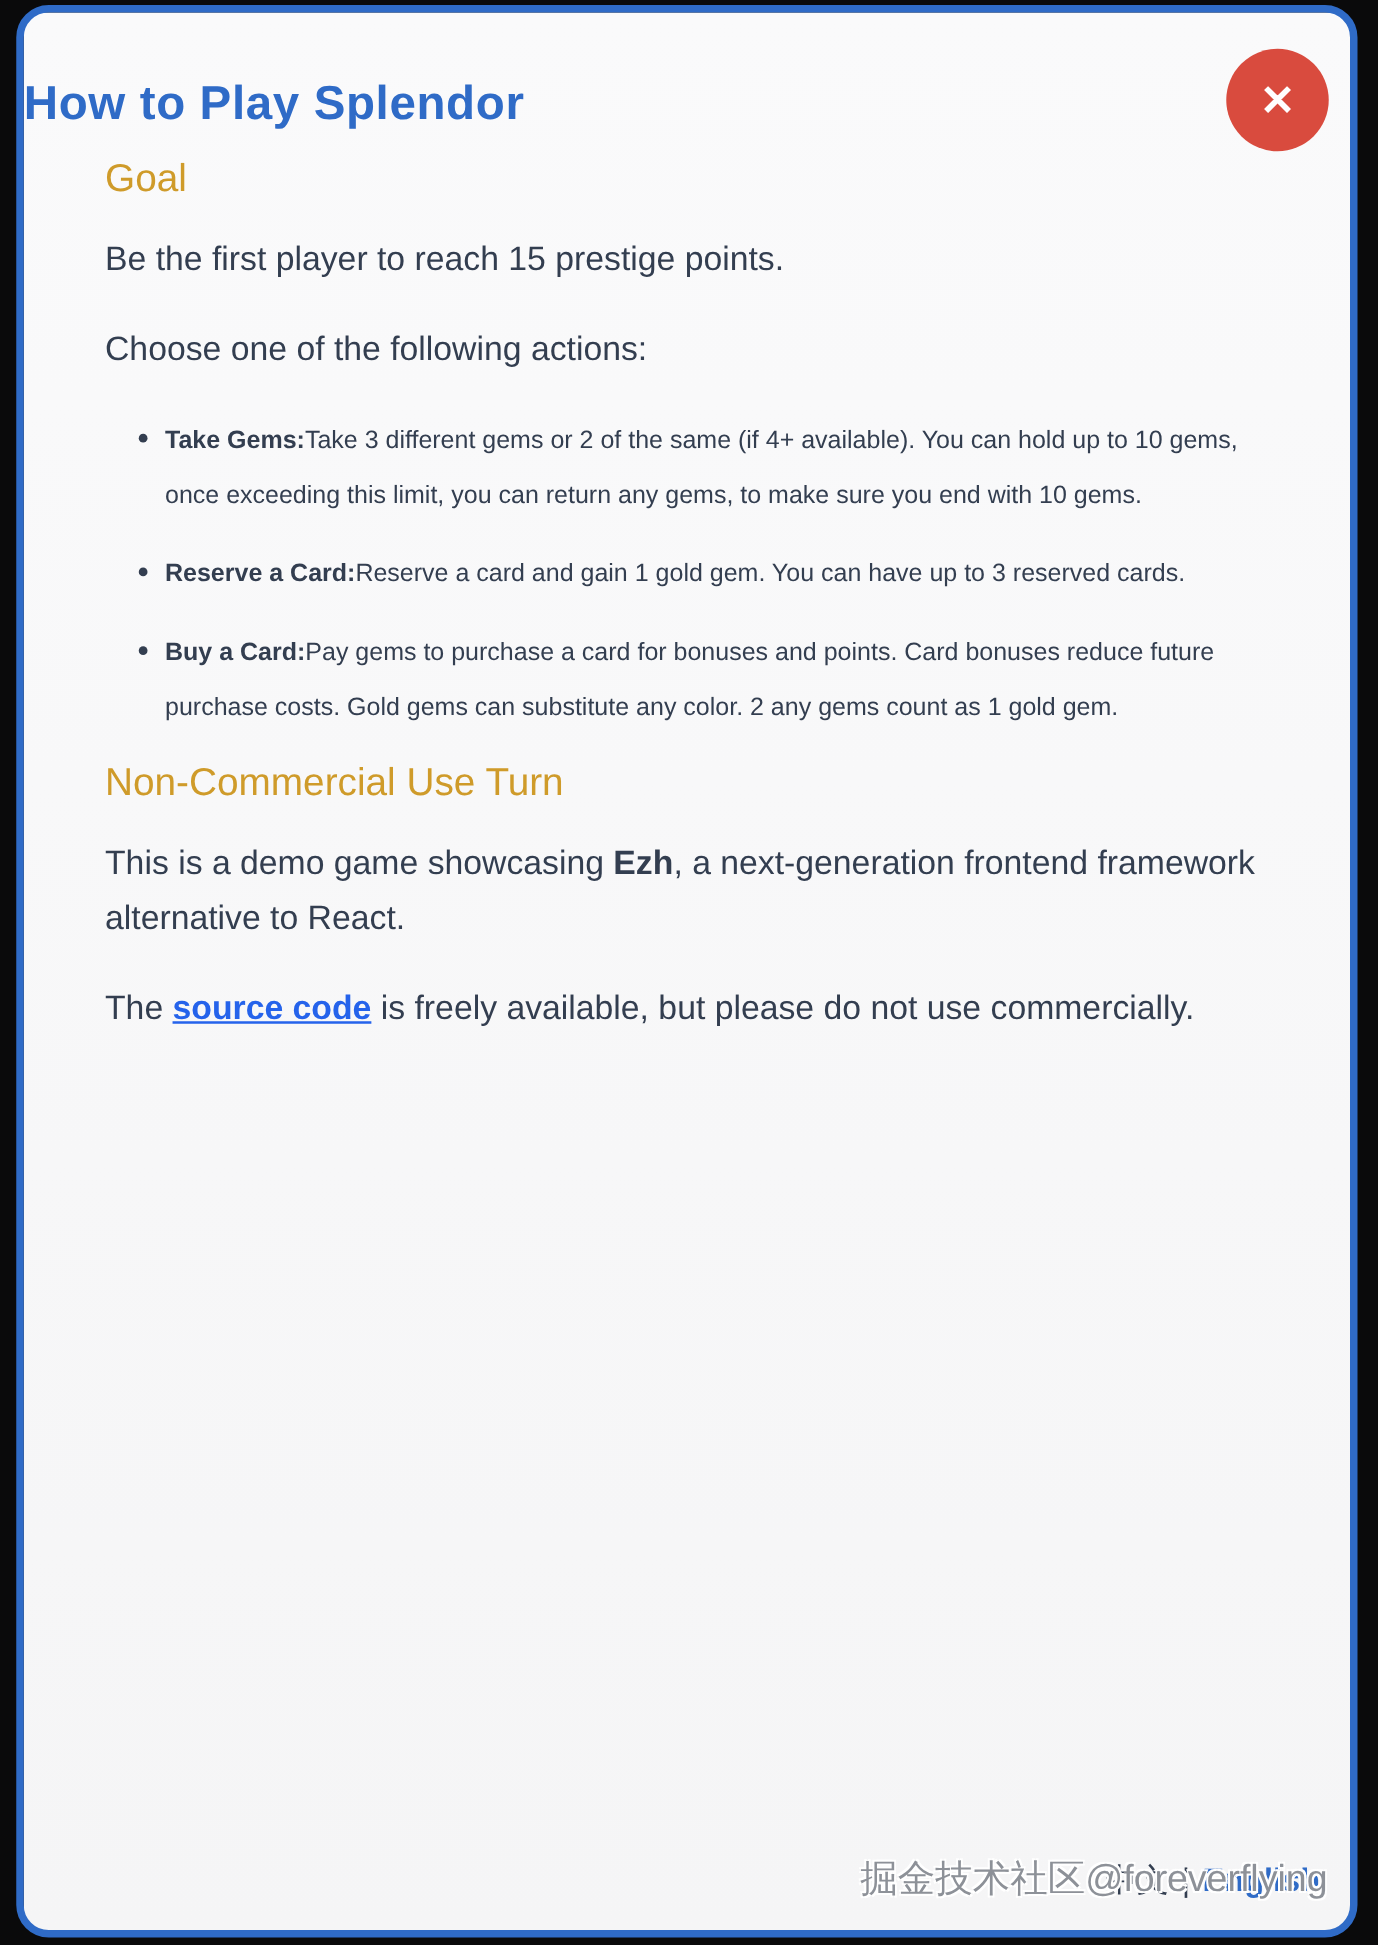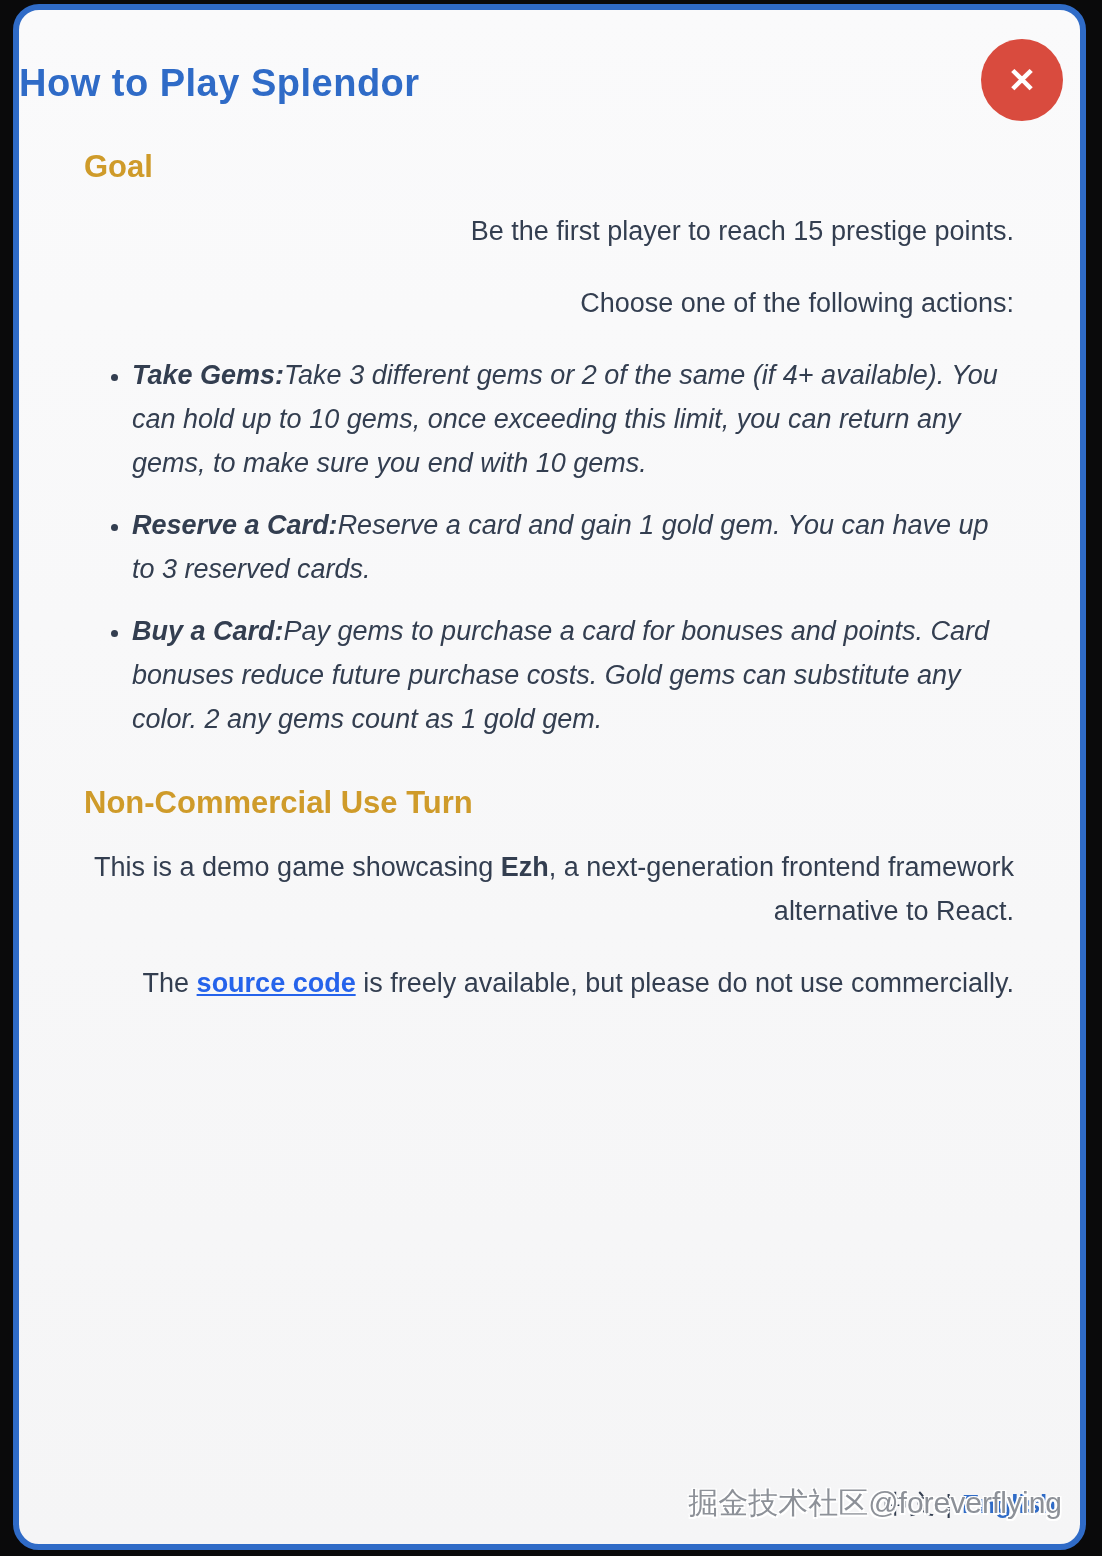--- a/index.html
+++ b/index.html
@@ -42,41 +42,39 @@
     font-size: 38px;
     font-weight: 700;
     letter-spacing: 0.5px;
   }
   .content {
     padding: 0 66px 0 65px;
   }
   .section-heading {
     color: #cf9b2a;
     font-size: 31px;
-    font-weight: 700;
-    margin: 44px 0 24px 0;
+    font-weight: 400;
+    margin: 20px 0 24px 0;
   }
   .content p {
     color: #333e50;
     font-size: 27px;
     line-height: 44px;
     margin: 0 0 28px 0;
-    text-align: right;
   }
   .content ul {
     margin: 2px 0 12px 0;
     padding-left: 48px;
     list-style: disc;
   }
   .content li {
     color: #333e50;
-    font-size: 27px;
+    font-size: 20px;
     line-height: 44px;
     margin-bottom: 18px;
-    font-style: italic;
   }
   .content li::marker { color: #333e50; font-size: 24px; }
   .bold-label { font-weight: 700; }
   .inline-bold { font-weight: 700; }
   .text-link {
     color: #2563eb;
     text-decoration: underline;
     cursor: pointer;
     font-weight: bold;
   }

